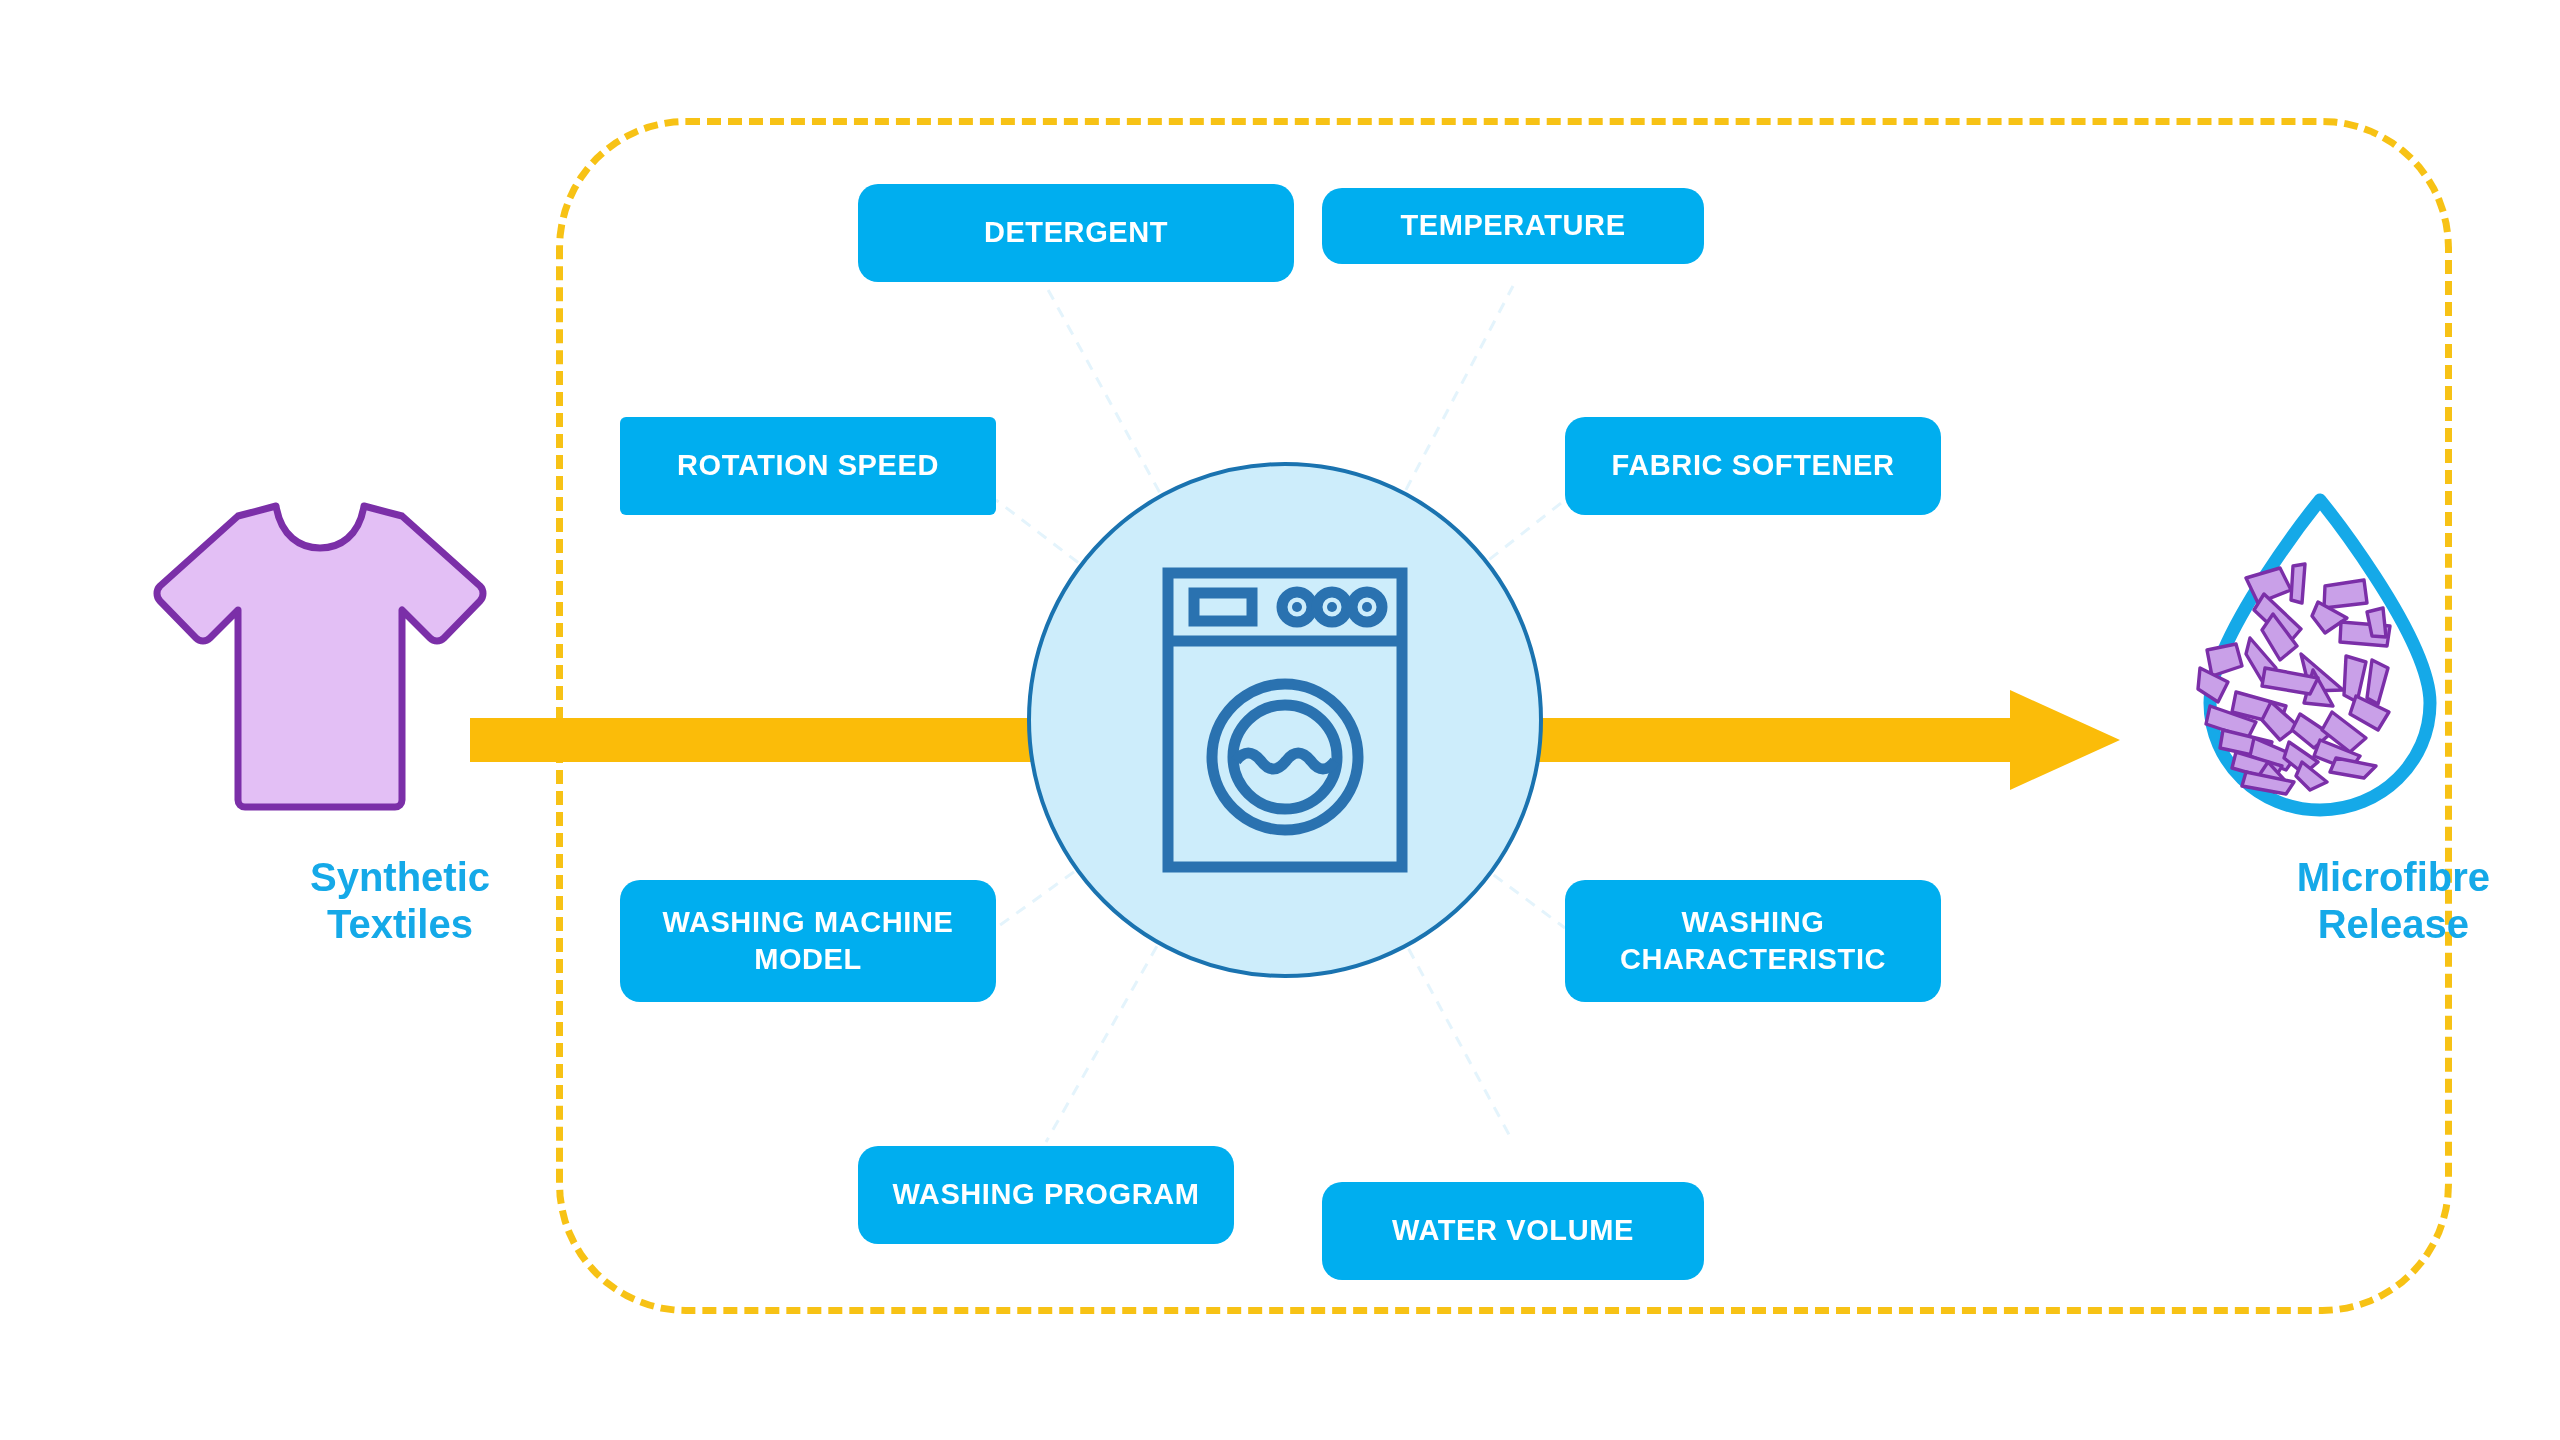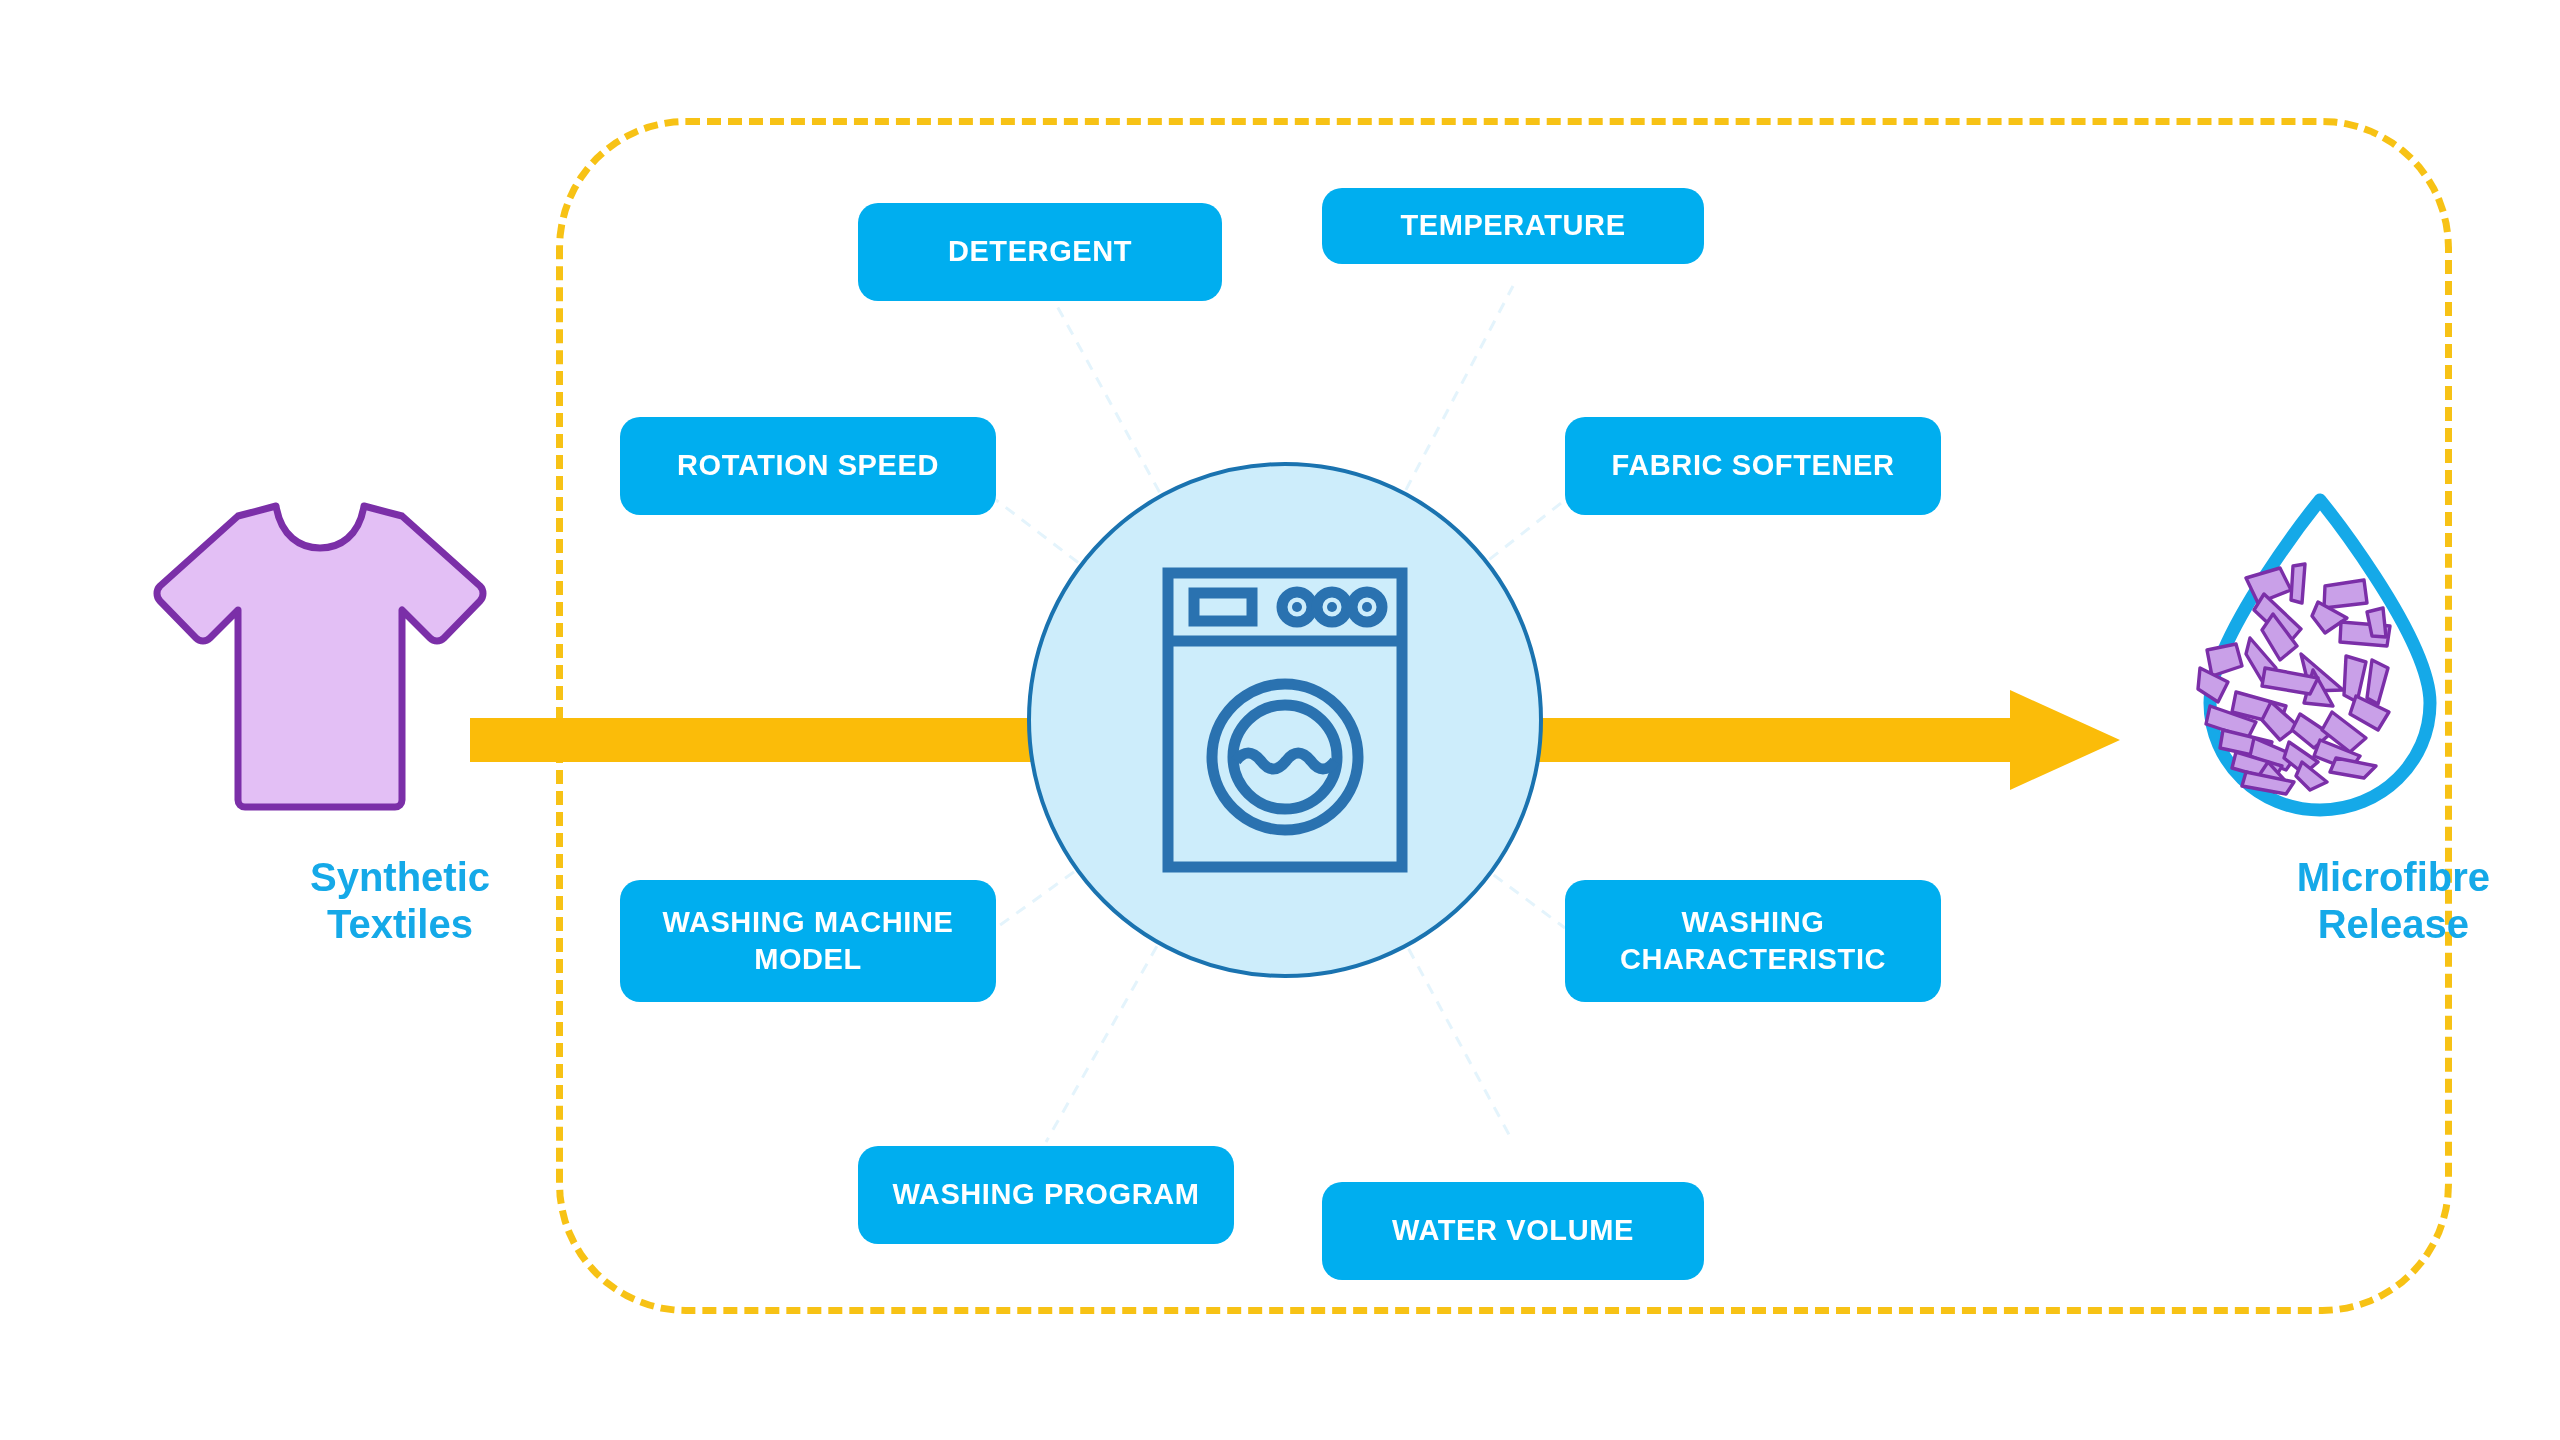--- a/index.html
+++ b/index.html
@@ -95,23 +95,23 @@
     font-weight: bold;
     font-size: 29px;
     letter-spacing: 0.6px;
     line-height: 1.28;
     z-index: 5;
     box-sizing: border-box;
     padding: 0 18px;
     white-space: pre-line;
   }
 
-  .pill-detergent        { left: 858px;  top: 203px;  width: 364px; height: 98px; }
+  .pill-detergent        { left: 858px;  top: 184px;  width: 436px; height: 98px; }
   .pill-temperature      { left: 1322px; top: 188px;  width: 382px; height: 76px; }
-  .pill-rotation         { left: 620px;  top: 417px;  width: 376px; height: 98px; }
+  .pill-rotation         { left: 620px;  top: 417px;  width: 376px; height: 98px; border-radius: 6px; }
   .pill-softener         { left: 1565px; top: 417px;  width: 376px; height: 98px; }
   .pill-machine-model    { left: 620px;  top: 880px;  width: 376px; height: 122px; }
   .pill-textile          { left: 1565px; top: 880px;  width: 376px; height: 122px; }
   .pill-program          { left: 858px;  top: 1146px; width: 376px; height: 98px; }
   .pill-water            { left: 1322px; top: 1142px; width: 382px; height: 98px; margin-top: 40px; }
 
   
   .endpoint {
     position: absolute;
     z-index: 6;

